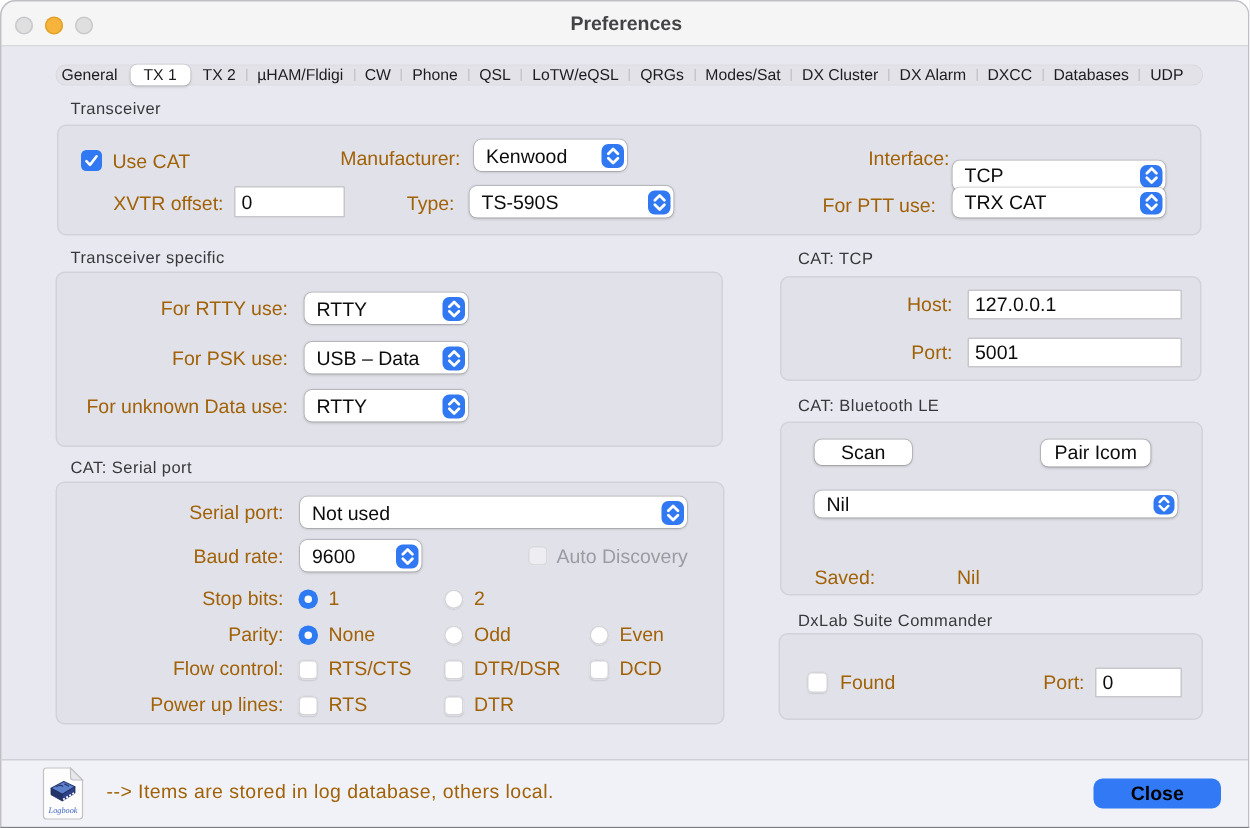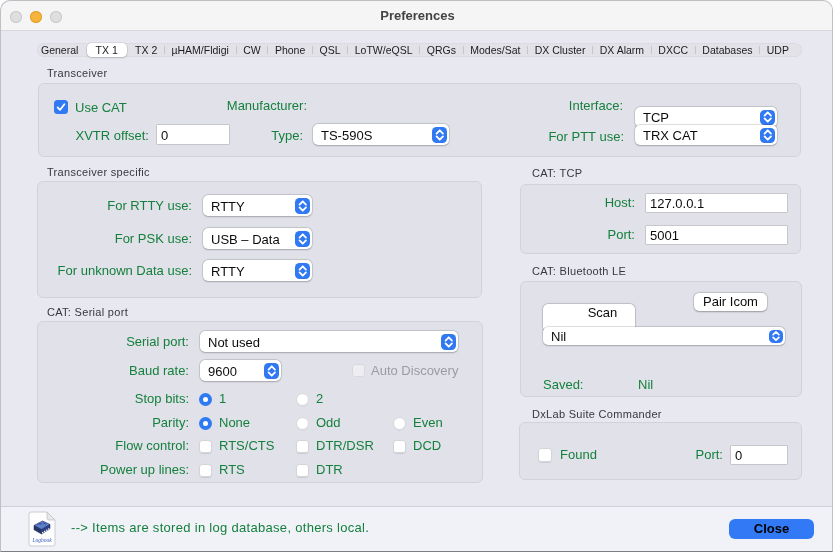--- a/index.html
+++ b/index.html
@@ -10,21 +10,21 @@
 #bottombar{position:absolute;left:0;top:505px;width:833px;height:47px;background:#f1f2f8;border-top:1px solid #d0d0d6;}
 
 #tabs{position:absolute;left:36px;top:42px;width:765px;height:14px;background:#e2e2e8;border-radius:7px;box-shadow:inset 0 0 0 0.5px rgba(0,0,0,0.06);display:flex;align-items:center;justify-content:space-between;}
 .tab{position:relative;flex:0 0 auto;font-size:10.5px;color:#1c1c1e;padding:0 6px;height:14px;line-height:14px;white-space:nowrap;}
 .tab.sel{padding:0 9px;background:#fff;border-radius:4.5px;box-shadow:0 0 0 0.5px rgba(0,0,0,0.12),0 1px 2px rgba(0,0,0,0.18);z-index:2;}
 .div{width:1px;height:8px;background:#c6c6ca;flex:0 0 auto;}
 .div.h{background:transparent;}
 
 .gbox{position:absolute;background:#e1e1e9;border:1px solid #d2d2da;border-radius:6px;box-sizing:border-box;}
 .g{position:absolute;font-size:11px;letter-spacing:0.3px;color:#38383c;white-space:nowrap;height:13px;line-height:13px;}
-.l{position:absolute;font-size:13px;color:#15803d;white-space:nowrap;height:16px;line-height:16px;}
+.l{position:absolute;font-size:13px;color:#a16207;white-space:nowrap;height:16px;line-height:16px;}
 .gray{color:#9b9ba2;}
 
 .popup{position:absolute;background:#fff;border-radius:5px;box-shadow:0 0 0 0.5px rgba(0,0,0,0.17),0 0.5px 2px rgba(0,0,0,0.2);}
 .popup .t{position:absolute;left:8px;top:50%;transform:translateY(-50%);font-size:13px;color:#0c0c0e;white-space:nowrap;}
 .stp{position:absolute;right:2px;top:2.5px;bottom:2.5px;width:15.5px;background:#3079f2;border-radius:4.5px;}
 .stp svg{position:absolute;left:0;top:50%;transform:translateY(-50%);width:100%;}
 
 .tf{position:absolute;background:#fff;border:1px solid #c7c7cb;box-sizing:border-box;border-radius:1px;}
 .tf .t{position:absolute;left:4px;top:50%;transform:translateY(-50%);font-size:13px;color:#0c0c0e;white-space:nowrap;}
 
@@ -92,21 +92,30 @@
 <div class="gbox" style="left:519px;top:280px;width:282px;height:116px;"></div>
 <div class="g" style="left:531px;top:264px;">CAT: Bluetooth LE</div>
 <div class="gbox" style="left:518px;top:421px;width:283px;height:58px;"></div>
 <div class="g" style="left:531px;top:407px;">DxLab Suite Commander</div>
 
 <div class="cb on" style="left:53px;top:99px;"><svg viewBox="0 0 14 14" width="14" height="14">
         <path d="M3.6 7.4 6 9.9 10.4 4.2" stroke="#fff" stroke-width="1.7" fill="none" stroke-linecap="round" stroke-linejoin="round"></path>
       </svg></div>
 <div class="l" style="left:74px;top:99px;">Use CAT</div>
 <div class="l" style="right:525px;top:97px;">Manufacturer:</div>
-<div class="l" style="right:209px;top:97px;margin-left:44px;">Interface:</div>
+<div class="popup" style="left:315px;top:92px;width:102px;height:21px;">
+      <span class="t">Kenwood</span>
+      <div class="stp">
+        <svg viewBox="0 0 16 16" height="16">
+          <path d="M4.7 6.5 8 3.2 11.3 6.5" stroke="#fff" stroke-width="1.9" fill="none" stroke-linecap="round" stroke-linejoin="round"></path>
+          <path d="M4.7 9.5 8 12.8 11.3 9.5" stroke="#fff" stroke-width="1.9" fill="none" stroke-linecap="round" stroke-linejoin="round"></path>
+        </svg>
+      </div>
+    </div>
+<div class="l" style="right:199px;top:97px;margin-left:44px;">Interface:</div>
 <div class="popup" style="left:634px;top:93px;width:142px;height:20px;margin-top:13px;">
       <span class="t">TCP</span>
       <div class="stp">
         <svg viewBox="0 0 16 16" height="16">
           <path d="M4.7 6.5 8 3.2 11.3 6.5" stroke="#fff" stroke-width="1.9" fill="none" stroke-linecap="round" stroke-linejoin="round"></path>
           <path d="M4.7 9.5 8 12.8 11.3 9.5" stroke="#fff" stroke-width="1.9" fill="none" stroke-linecap="round" stroke-linejoin="round"></path>
         </svg>
       </div>
     </div>
 <div class="l" style="right:683px;top:126.5px;">XVTR offset:</div>
@@ -218,21 +227,21 @@
 
 <div class="l" style="right:197px;top:194px;">Host:</div>
 <div class="tf" style="left:644px;top:192px;width:143px;height:20px;">
       <span class="t">127.0.0.1</span>
     </div>
 <div class="l" style="right:197px;top:226px;">Port:</div>
 <div class="tf" style="left:644px;top:224px;width:143px;height:20px;">
       <span class="t">5001</span>
     </div>
 
-<div class="btn" style="left:542px;top:303px;width:65px;height:28px;line-height:18px;padding-left:27px;">Scan</div>
+<div class="btn" style="left:542px;top:292px;width:65px;height:17px;line-height:18px;">Scan</div>
 <div class="btn" style="left:693px;top:292px;width:73px;height:18px;line-height:18px;">Pair Icom</div>
 <div class="popup" style="left:542px;top:326px;width:242px;height:18px;">
       <span class="t">Nil</span>
       <div class="stp" style="width:14px;">
         <svg viewBox="0 0 16 16" height="14">
           <path d="M4.7 6.5 8 3.2 11.3 6.5" stroke="#fff" stroke-width="1.9" fill="none" stroke-linecap="round" stroke-linejoin="round"></path>
           <path d="M4.7 9.5 8 12.8 11.3 9.5" stroke="#fff" stroke-width="1.9" fill="none" stroke-linecap="round" stroke-linejoin="round"></path>
         </svg>
       </div>
     </div>

